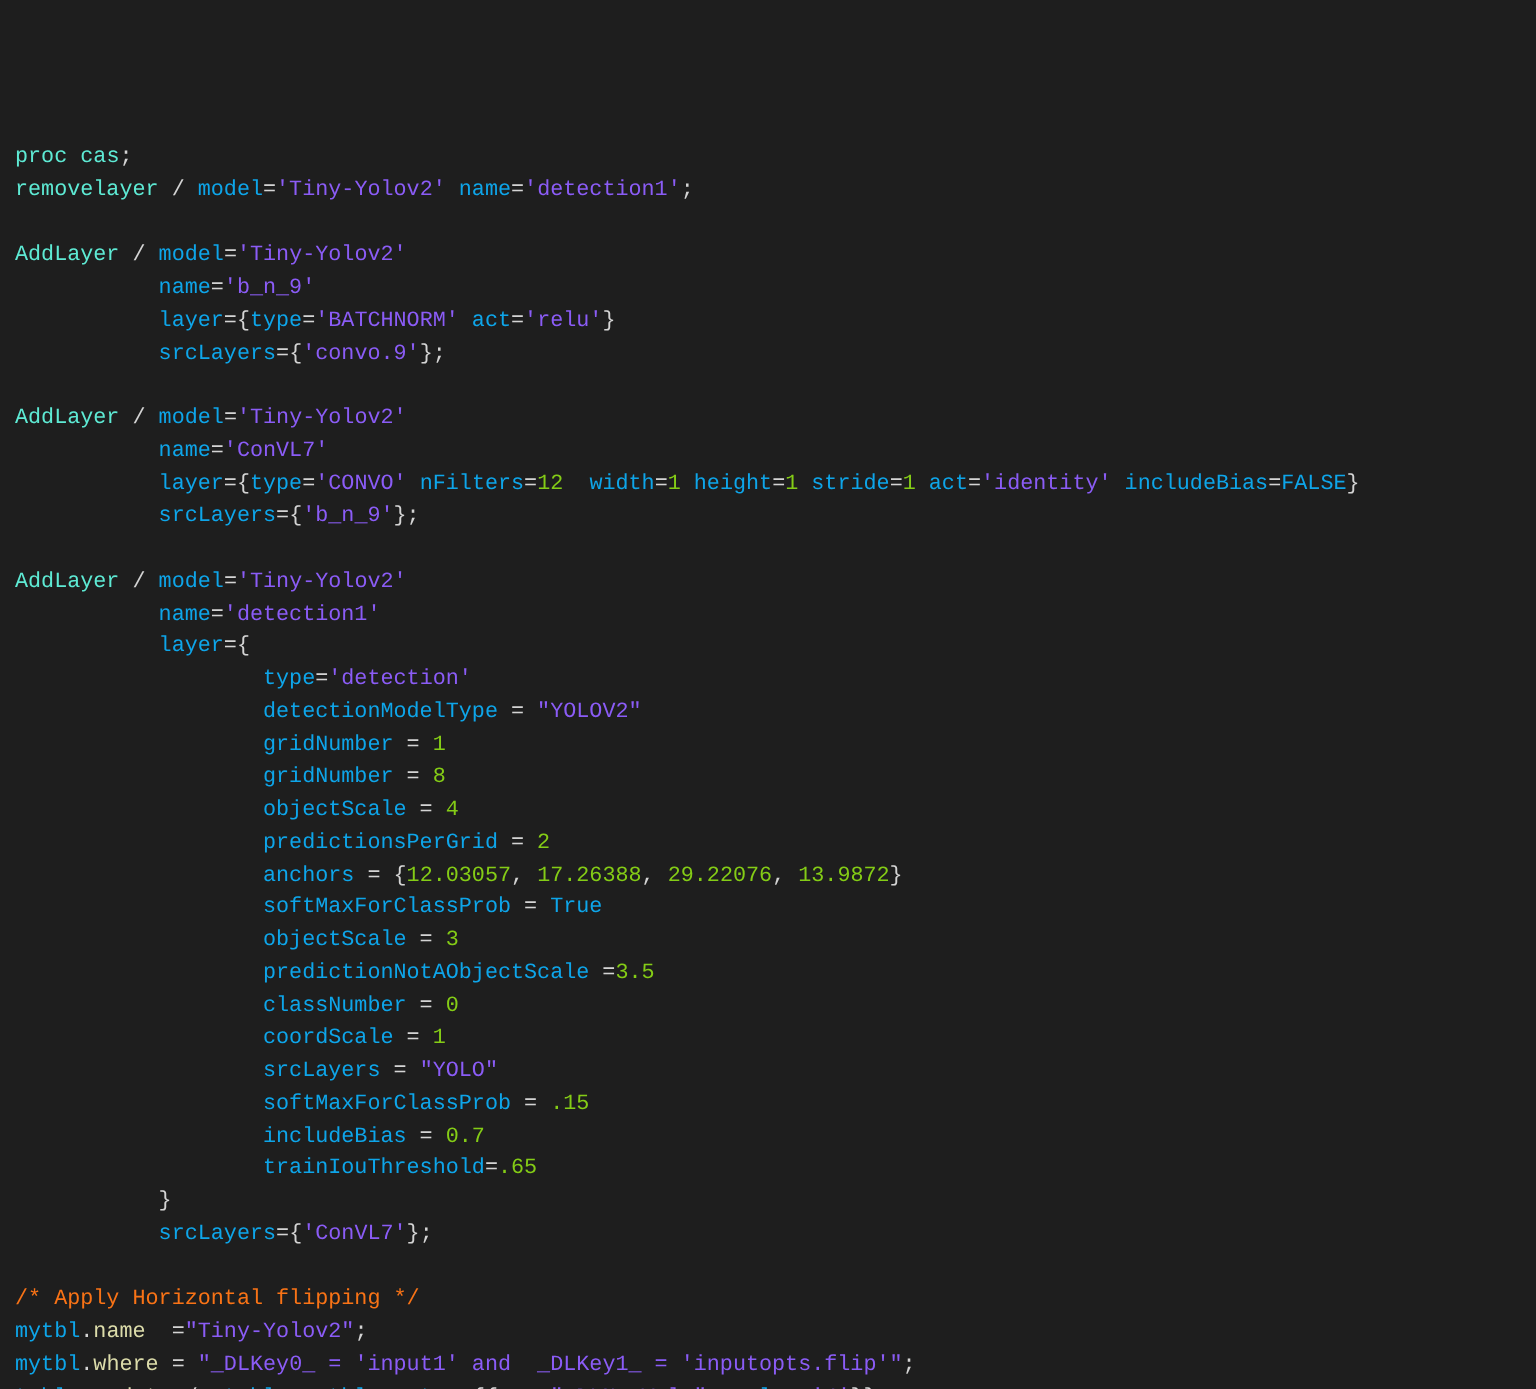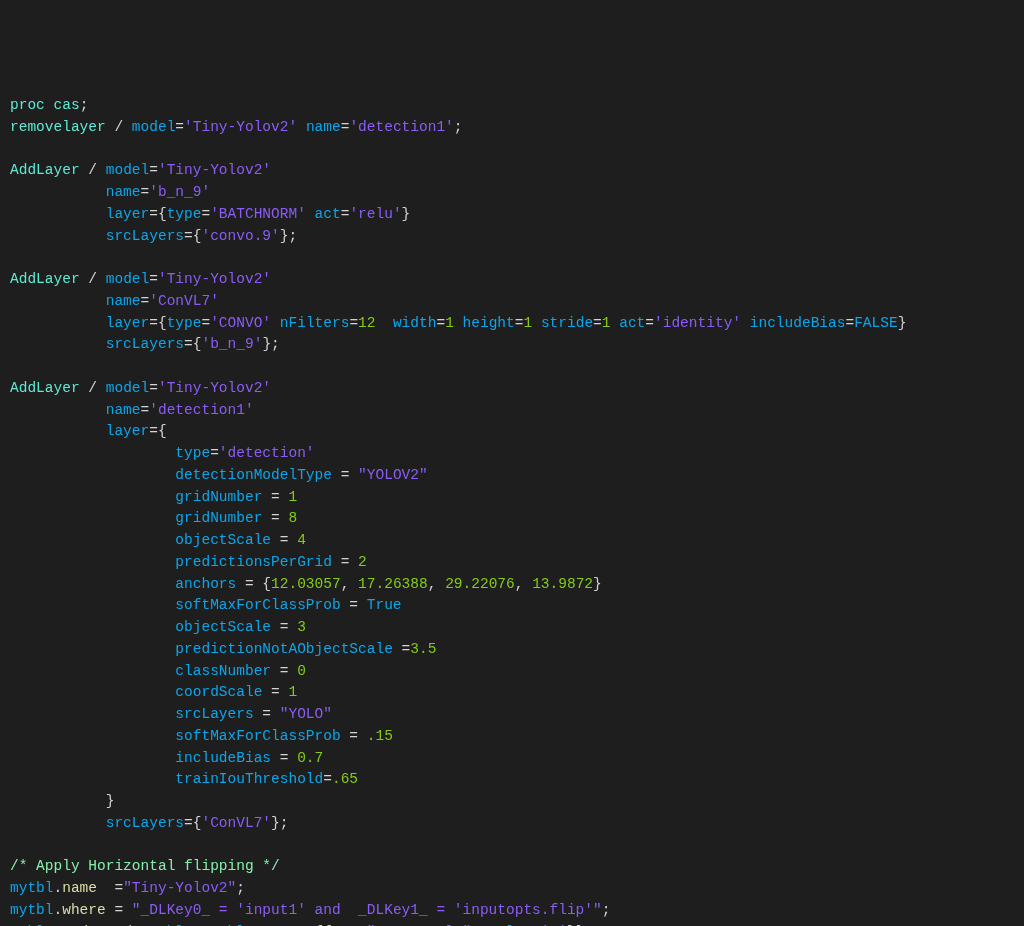--- a/index.html
+++ b/index.html
@@ -13,21 +13,21 @@
     white-space: pre;
     overflow-x: auto;
   }
   .code-container {
     position: relative;
   }
   .kw { color: #5eead4; margin-top: 20px; }
   .prop { color: #0ea5e9; }
   .str { color: #8b5cf6; }
   .num { color: #84cc16; }
-  .comment { color: #86efac; }
+  .comment { color: #f97316; }
   .punct { color: #d4d4d4; }
   .func { color: #dcdcaa; }
   .const { color: #0ea5e9; }
 </style>
 </head>
 <body>
 
 
 
 <div class="code-container"><span><span class="kw">proc</span> <span class="kw">cas</span><span>;</span></span>

